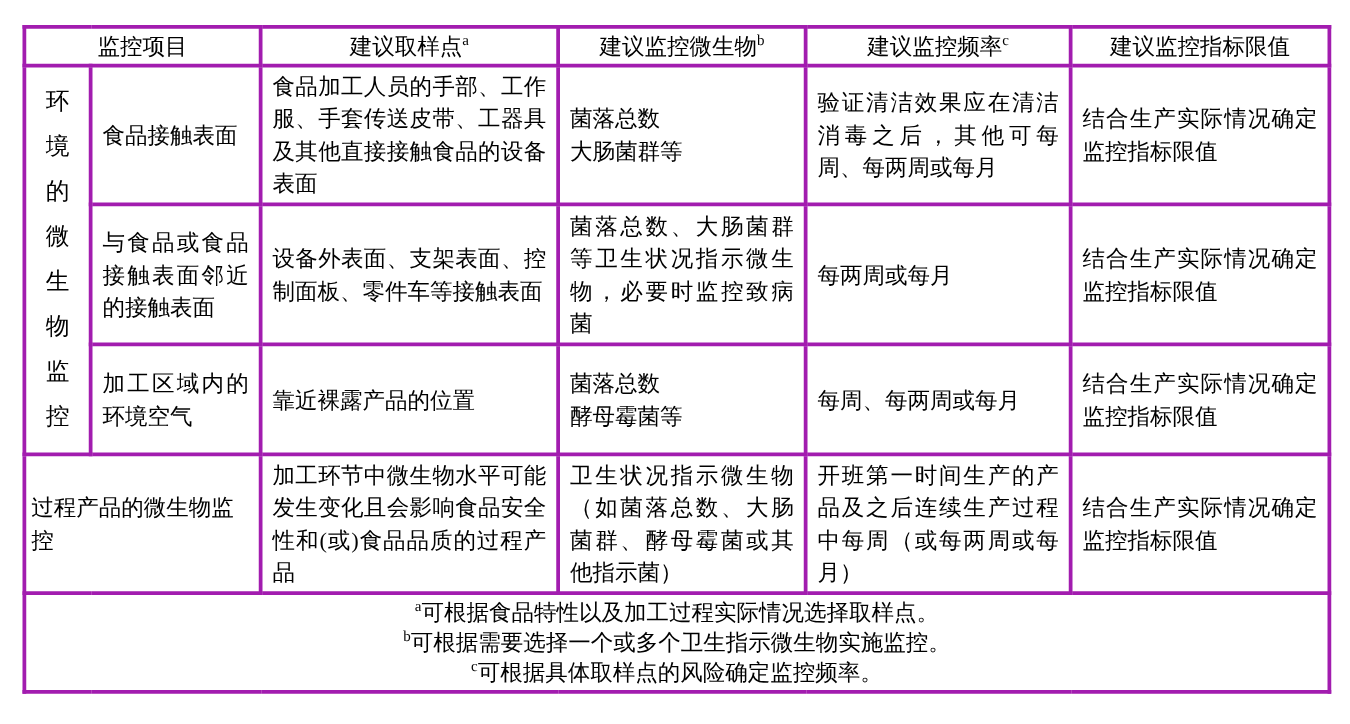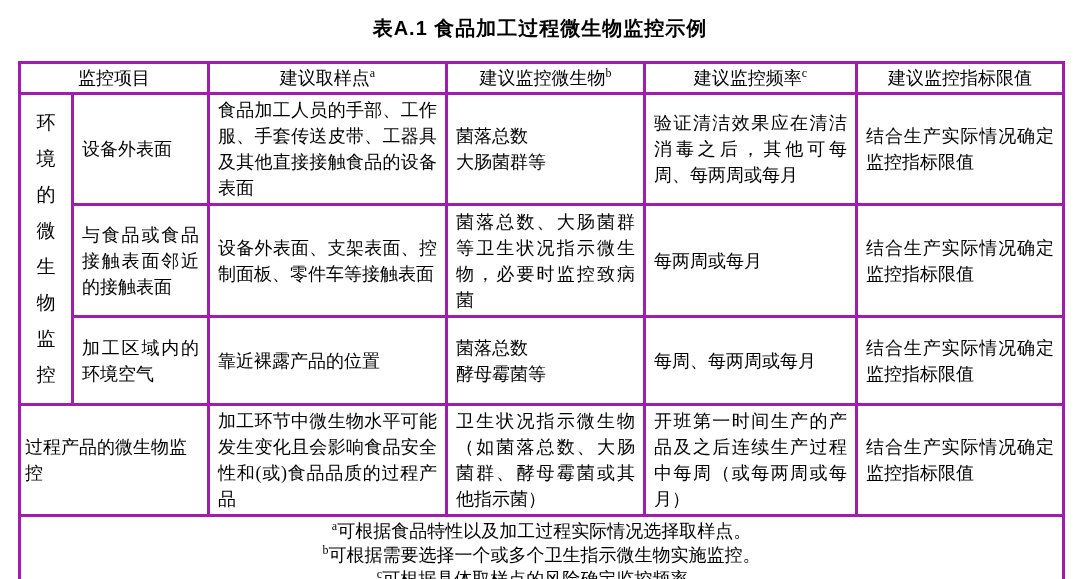--- a/index.html
+++ b/index.html
@@ -58,21 +58,20 @@
     vertical-align: super;
   }
   td.footnotes { padding: 3px 8px; vertical-align: middle; }
   .fn-line { font-size: 18px; line-height: 24px; text-align: center; }
 </style>
 </head>
 <body>
 
 <div class="page">
 
-  <div class="doc-title">表A.1  食品加工过程微生物监控示例</div>
 
   <table class="monitor">
     <colgroup>
       <col style="width:53px">
       <col style="width:136px">
       <col style="width:238px">
       <col style="width:198px">
       <col style="width:212px">
       <col style="width:207px">
     </colgroup>
@@ -83,21 +82,21 @@
       <th><span>建议取样点</span><sup class="mark">a</sup></th>
       <th><span>建议监控微生物</span><sup class="mark">b</sup></th>
       <th><span>建议监控频率</span><sup class="mark">c</sup></th>
       <th><span>建议监控指标限值</span><sup class="mark"></sup></th>
     </tr>
 
     <tr style="height:104px">
       <td class="vcell" rowspan="3">
         <div class="vstack">环境的微生物监控</div>
       </td>
-      <td class="just">设备外表面</td>
+      <td class="just">食品接触表面</td>
       <td class="just">食品加工人员的手部、工作服、手套传送皮带、工器具及其他直接接触食品的设备表面</td>
       <td class="center pre">菌落总数
 大肠菌群等</td>
       <td class="just">验证清洁效果应在清洁消毒之后，其他可每周、每两周或每月</td>
       <td class="just">结合生产实际情况确定监控指标限值</td>
     </tr>
 
     <tr style="height:112px">
       <td class="just">与食品或食品接触表面邻近的接触表面</td>
       <td class="just">设备外表面、支架表面、控制面板、零件车等接触表面</td>

